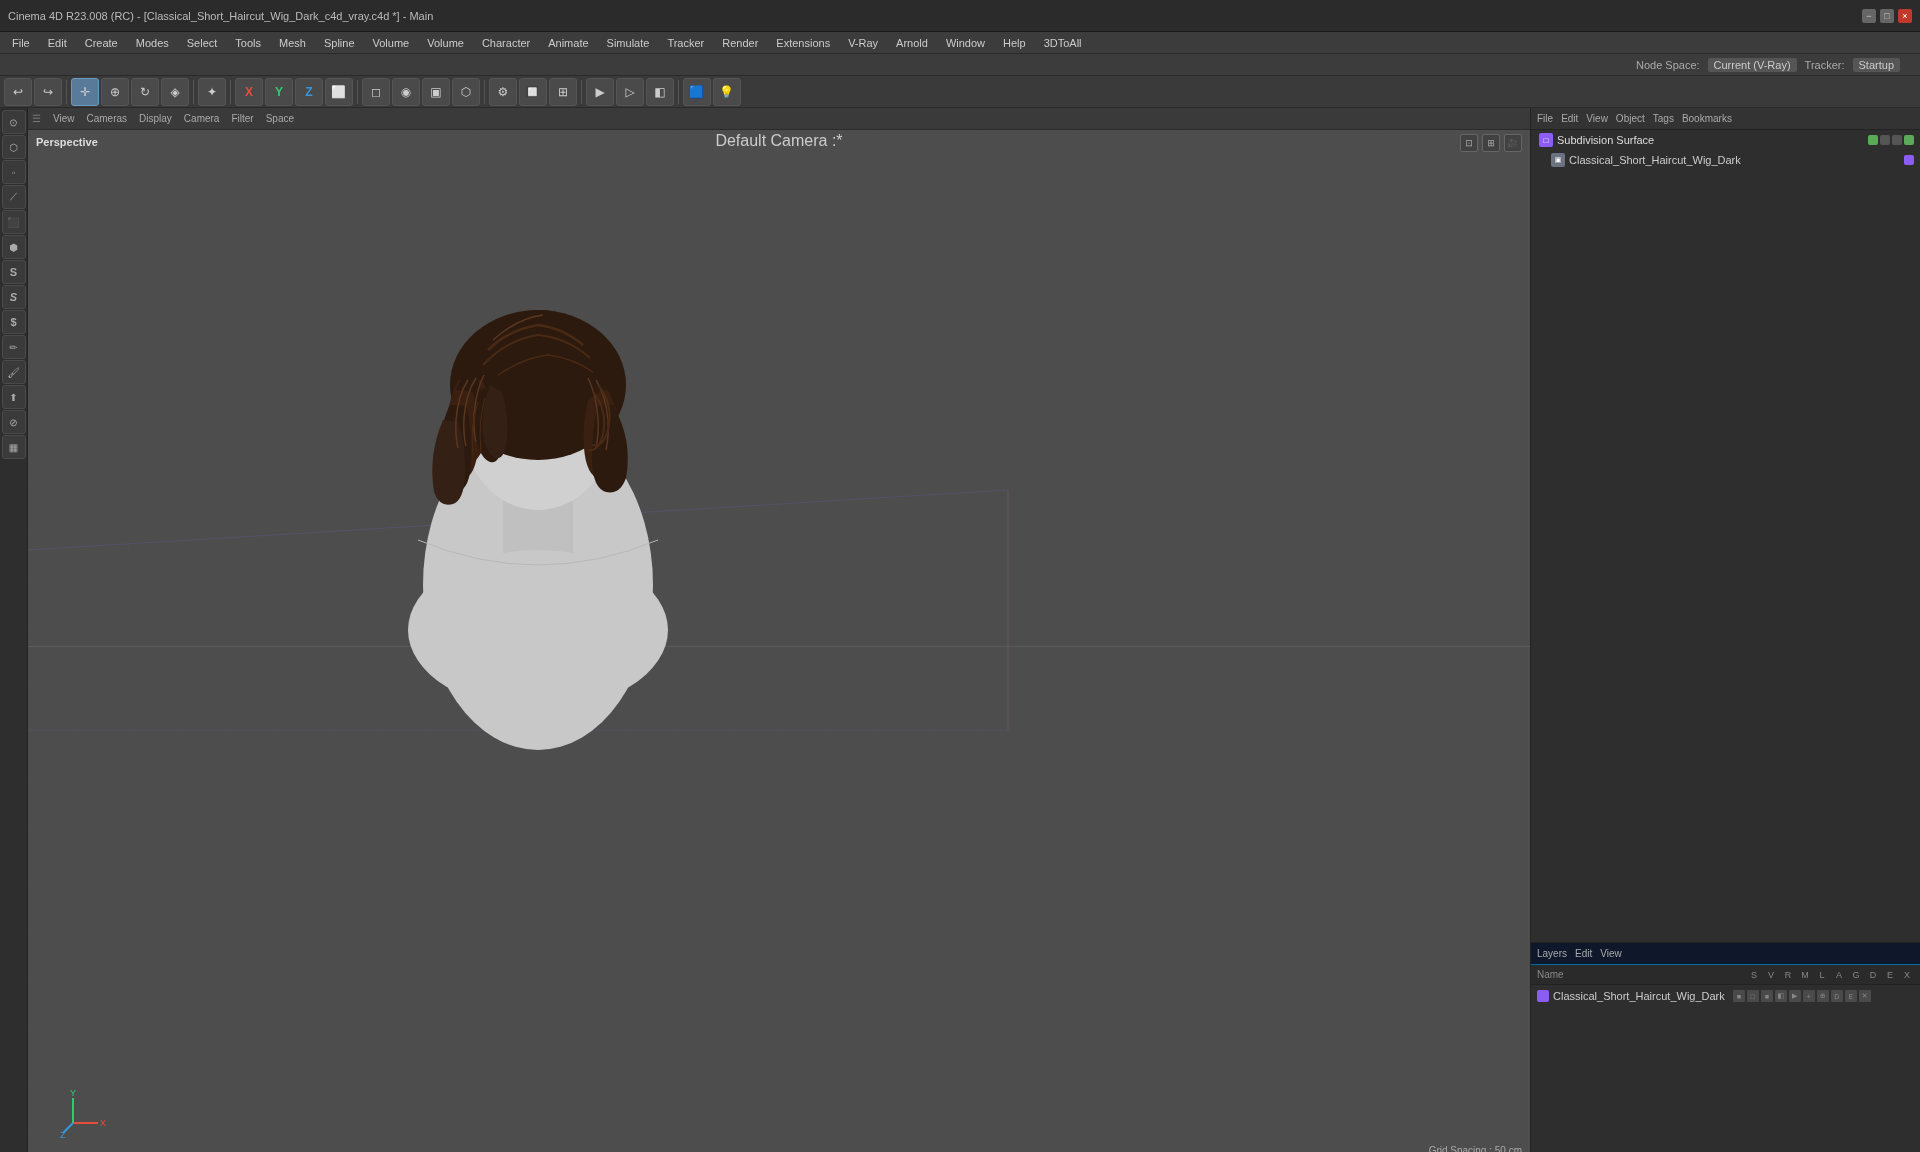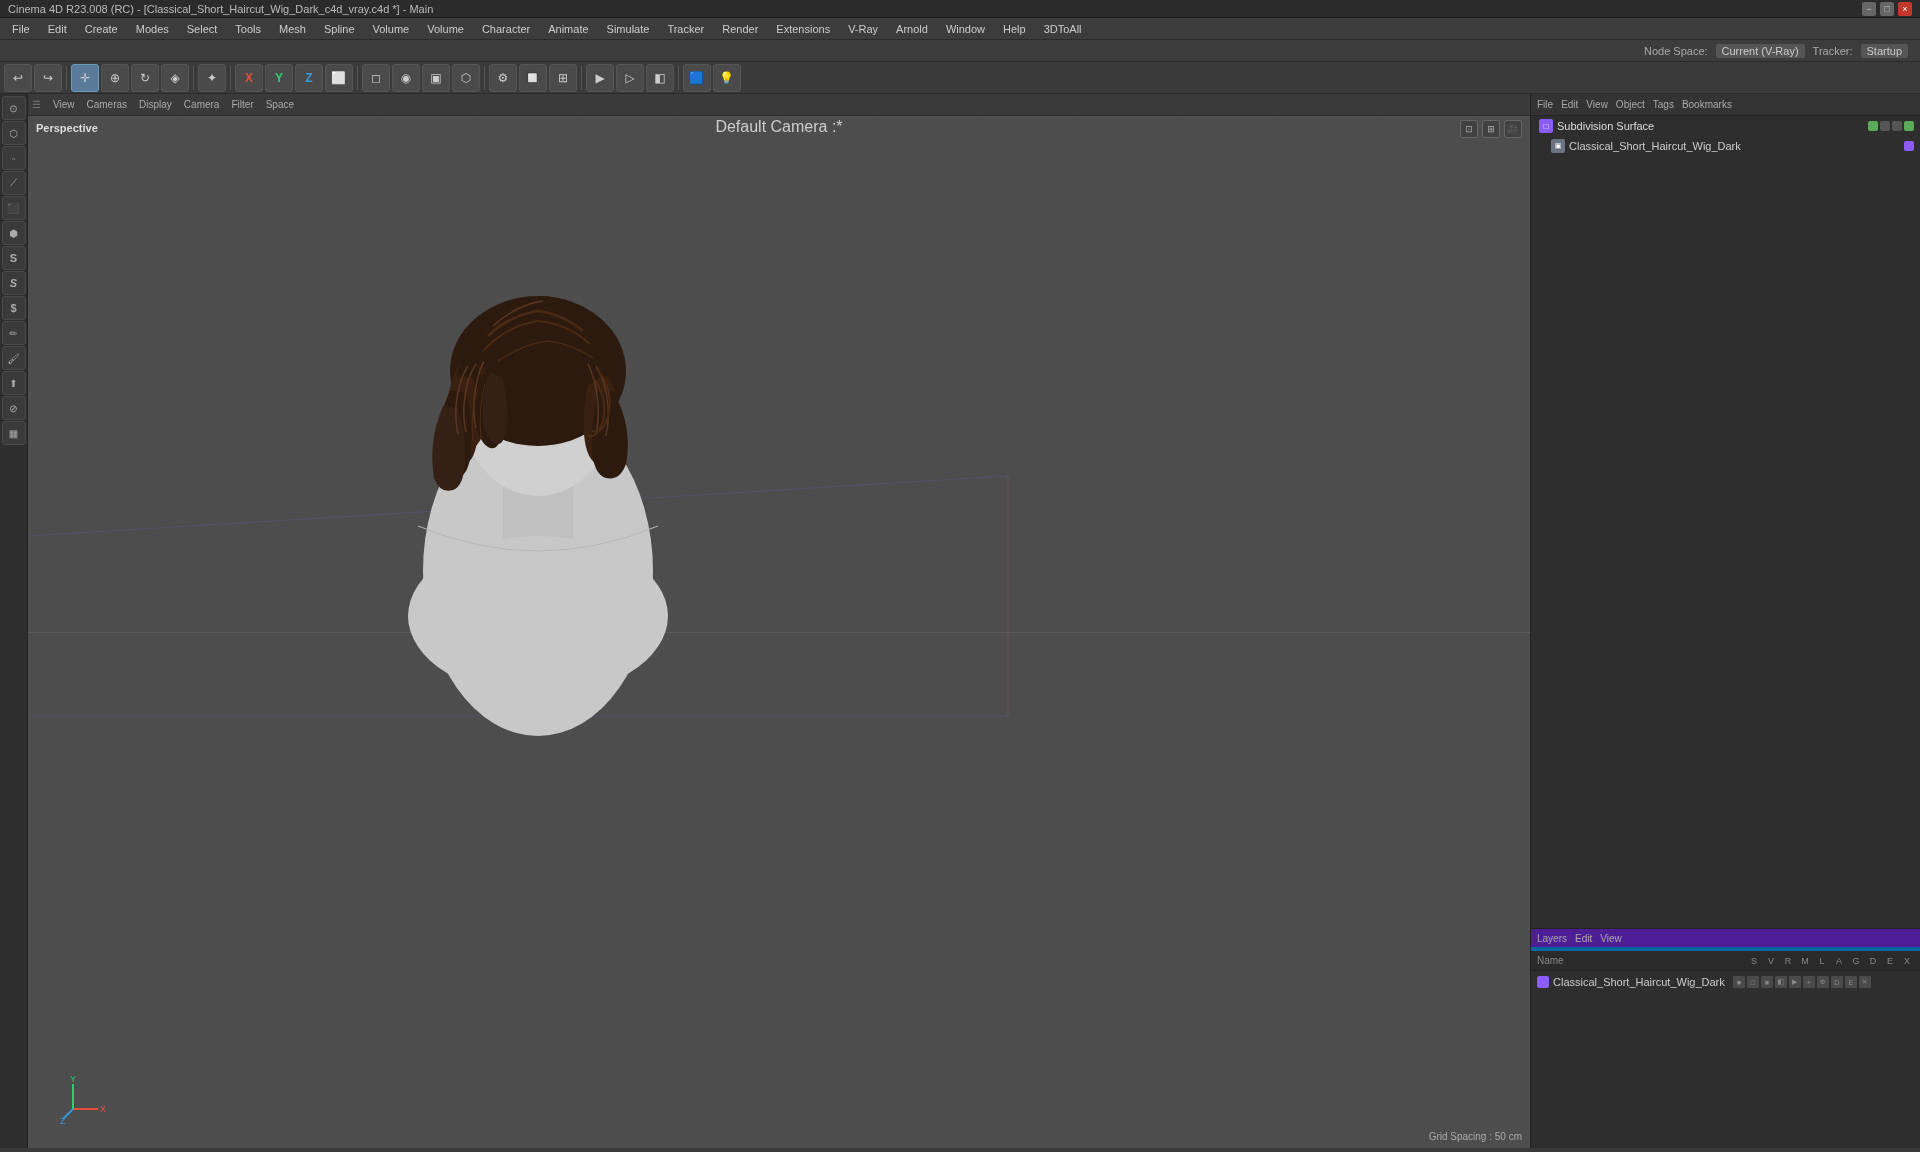--- a/index.html
+++ b/index.html
@@ -9,21 +9,21 @@
       background: #3a3a3a;
       font-family: Arial, sans-serif;
       font-size: 11px;
       color: #ccc;
       overflow: hidden;
       user-select: none;
     }
 
     
     #title-bar {
-      height: 18px;
+      height: 32px;
       background: #2b2b2b;
       display: flex;
       align-items: center;
       justify-content: space-between;
       padding: 0 8px;
       border-bottom: 1px solid #1a1a1a;
     }
     #title-bar .title {
       font-size: 11px;
       color: #bbb;
@@ -61,21 +61,21 @@
       cursor: pointer;
       border-radius: 2px;
     }
 
     
     #node-layout-bar {
       height: 22px;
       background: #3c3c3c;
       display: flex;
       align-items: center;
-      padding: 0 12px;
+      padding: 0 20px;
       border-bottom: 1px solid #2a2a2a;
       justify-content: flex-end;
       gap: 8px;
     }
     #node-layout-bar span {
       font-size: 11px;
       color: #aaa;
     }
     #node-layout-bar .node-space-label {
       color: #aaa;
@@ -305,26 +305,26 @@
 
     
     #layers-panel {
       height: 220px;
       border-top: 1px solid #222;
       display: flex;
       flex-direction: column;
     }
     #layers-header {
       height: 22px;
-      background: #4c1d95;
+      background: #0f172a;
       display: flex;
       align-items: center;
       padding: 0 6px;
       gap: 8px;
-      border-bottom: 4px solid #0369a1;
+      border-bottom: 1px solid #0369a1;
     }
     .layer-menu {
       font-size: 10px;
       color: #aaa;
       cursor: pointer;
     }
 
     #layers-columns {
       height: 20px;
       background: #2a2a2a;

